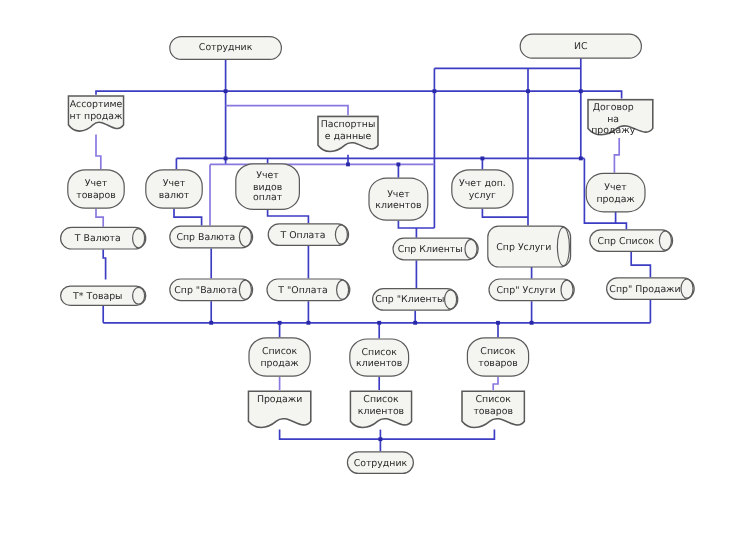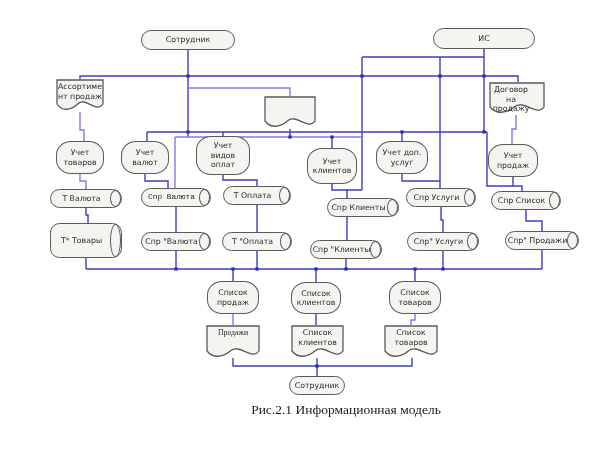--- a/index.html
+++ b/index.html
@@ -95,63 +95,63 @@
     </svg>
   <div id="nodes">
       <div class="node terminator" style="left: 141px; top: 30px; width: 94px; height: 20px;">Сотрудник</div>
       <div class="node terminator" style="left: 433px; top: 28px; width: 102px; height: 21px;">ИС</div>
       <div class="node document" style="left: 56px; top: 79px; width: 48px; height: 33px;"><svg width="48" height="33">
           <path d="M1 1 H 47 V 25 C 40 35, 29.759999999999998 17, 21.6 25 C 14.399999999999999 32, 5.76 32, 1 25 Z" fill="#f4f4f1" stroke="#5a5a5a" stroke-width="1.3"></path>
         </svg><div class="doclabel">Ассортиме
 нт продаж</div></div>
       <div class="node document" style="left: 264px; top: 96px; width: 52px; height: 33px;"><svg width="52" height="33">
           <path d="M1 1 H 51 V 25 C 44 35, 32.24 17, 23.400000000000002 25 C 15.6 32, 6.24 32, 1 25 Z" fill="#f4f4f1" stroke="#5a5a5a" stroke-width="1.3"></path>
-        </svg></div>
+        </svg><div class="doclabel">Паспортны
+е данные</div></div>
       <div class="node document" style="left: 489px; top: 82px; width: 44px; height: 33px;"><svg width="56" height="33">
           <path d="M1 1 H 55 V 25 C 48 35, 34.72 17, 25.2 25 C 16.8 32, 6.72 32, 1 25 Z" fill="#f4f4f1" stroke="#5a5a5a" stroke-width="1.3"></path>
         </svg><div class="doclabel">Договор на
 продажу</div></div>
       <div class="node blob" style="left: 56px; top: 141px; width: 48px; height: 33px;">Учет
 товаров</div>
       <div class="node blob" style="left: 121px; top: 141px; width: 48px; height: 33px;">Учет
 валют</div>
       <div class="node blob" style="left: 196px; top: 136px; width: 54px; height: 39px;">Учет
 видов
 оплат</div>
       <div class="node blob" style="left: 307px; top: 148px; width: 50px; height: 36px;">Учет
 клиентов</div>
       <div class="node blob" style="left: 376px; top: 141px; width: 52px; height: 33px;">Учет доп.
 услуг</div>
       <div class="node blob" style="left: 488px; top: 144px; width: 50px; height: 33px;">Учет
 продаж</div>
       <div class="node cylinder" style="left: 50px; top: 189px; width: 72px; height: 19px;">Т Валюта</div>
-      <div class="node cylinder" style="left: 141px; top: 188px; width: 70px; height: 19px; font-family: Liberation Mono, monospace;">Спр Валюта</div>
+      <div class="node cylinder" style="left: 141px; top: 188px; width: 70px; height: 19px;">Спр Валюта</div>
       <div class="node cylinder" style="left: 223px; top: 186px; width: 68px; height: 19px;">Т Оплата</div>
       <div class="node cylinder" style="left: 311px; top: 198px; width: 72px; height: 19px; margin-left: 16px;">Спр Клиенты</div>
-      <div class="node cylinder" style="left: 406px; top: 188px; width: 70px; height: 19px;">Спр Услуги</div>
+      <div class="node cylinder" style="left: 406px; top: 188px; width: 70px; height: 35px;">Спр Услуги</div>
       <div class="node cylinder" style="left: 491px; top: 191px; width: 70px; height: 19px;">Спр Список</div>
-      <div class="node cylinder" style="left: 50px; top: 223px; width: 72px; height: 35px;">Т* Товары</div>
+      <div class="node cylinder" style="left: 50px; top: 238px; width: 72px; height: 17px;">Т* Товары</div>
       <div class="node cylinder" style="left: 141px; top: 232px; width: 70px; height: 19px;">Спр "Валюта</div>
       <div class="node cylinder" style="left: 222px; top: 232px; width: 70px; height: 19px;">Т "Оплата</div>
       <div class="node cylinder" style="left: 310px; top: 240px; width: 72px; height: 19px;">Спр "Клиенты</div>
       <div class="node cylinder" style="left: 407px; top: 232px; width: 72px; height: 19px;">Спр" Услуги</div>
       <div class="node cylinder" style="left: 505px; top: 231px; width: 74px; height: 19px;">Спр" Продажи</div>
       <div class="node blob" style="left: 207px; top: 281px; width: 52px; height: 33px;">Список
 продаж</div>
       <div class="node blob" style="left: 291px; top: 282px; width: 50px; height: 32px;">Список
 клиентов</div>
       <div class="node blob" style="left: 389px; top: 281px; width: 52px; height: 33px;">Список
 товаров</div>
-      <div class="node document" style="left: 206px; top: 325px; width: 54px; height: 34px; font-family: Liberation Serif, serif;"><svg width="54" height="34">
+      <div class="node document" style="left: 206px; top: 325px; width: 54px; height: 34px;"><svg width="54" height="34">
           <path d="M1 1 H 53 V 26 C 46 36, 33.48 18, 24.3 26 C 16.2 33, 6.4799999999999995 33, 1 26 Z" fill="#f4f4f1" stroke="#5a5a5a" stroke-width="1.3"></path>
         </svg><div class="doclabel">Продажи</div></div>
       <div class="node document" style="left: 291px; top: 325px; width: 53px; height: 34px;"><svg width="53" height="34">
           <path d="M1 1 H 52 V 26 C 45 36, 32.86 18, 23.85 26 C 15.899999999999999 33, 6.359999999999999 33, 1 26 Z" fill="#f4f4f1" stroke="#5a5a5a" stroke-width="1.3"></path>
         </svg><div class="doclabel">Список
 клиентов</div></div>
       <div class="node document" style="left: 384px; top: 325px; width: 54px; height: 34px;"><svg width="54" height="34">
           <path d="M1 1 H 53 V 26 C 46 36, 33.48 18, 24.3 26 C 16.2 33, 6.4799999999999995 33, 1 26 Z" fill="#f4f4f1" stroke="#5a5a5a" stroke-width="1.3"></path>
         </svg><div class="doclabel">Список
 товаров</div></div>
       <div class="node terminator" style="left: 289px; top: 376px; width: 56px; height: 19px;">Сотрудник</div>
     </div>
-  <div id="caption">Рис.2.1 Информационная модель</div>
 </div>
 
 </body></html>

